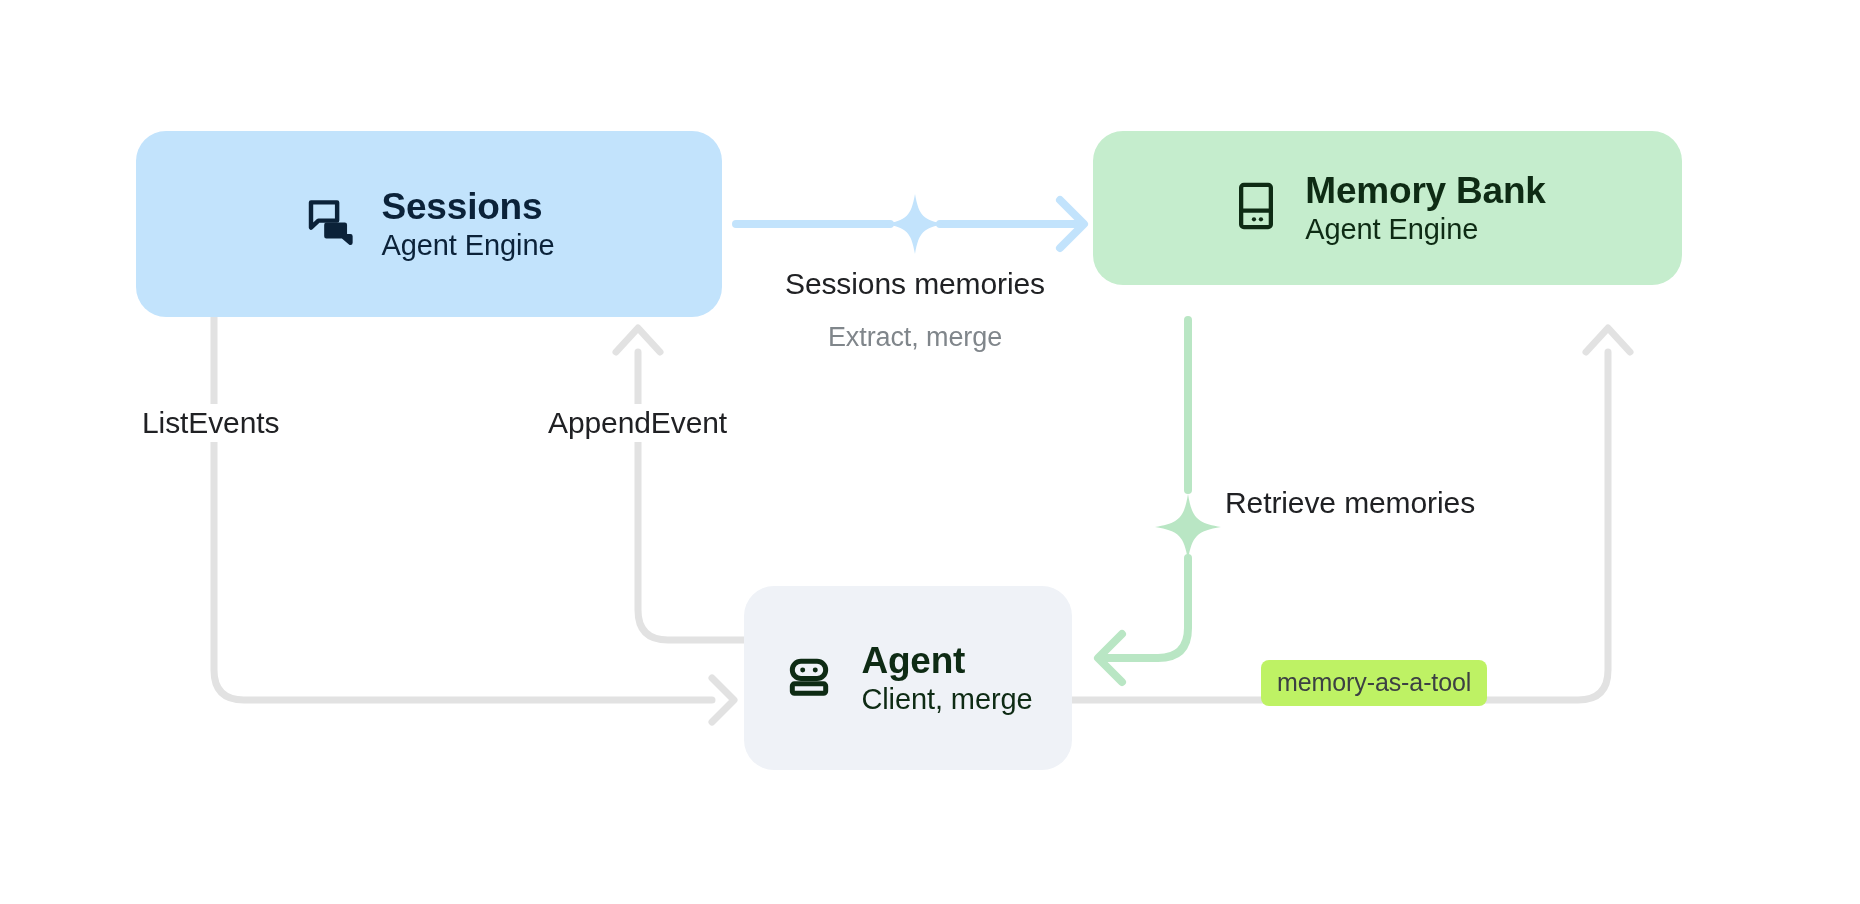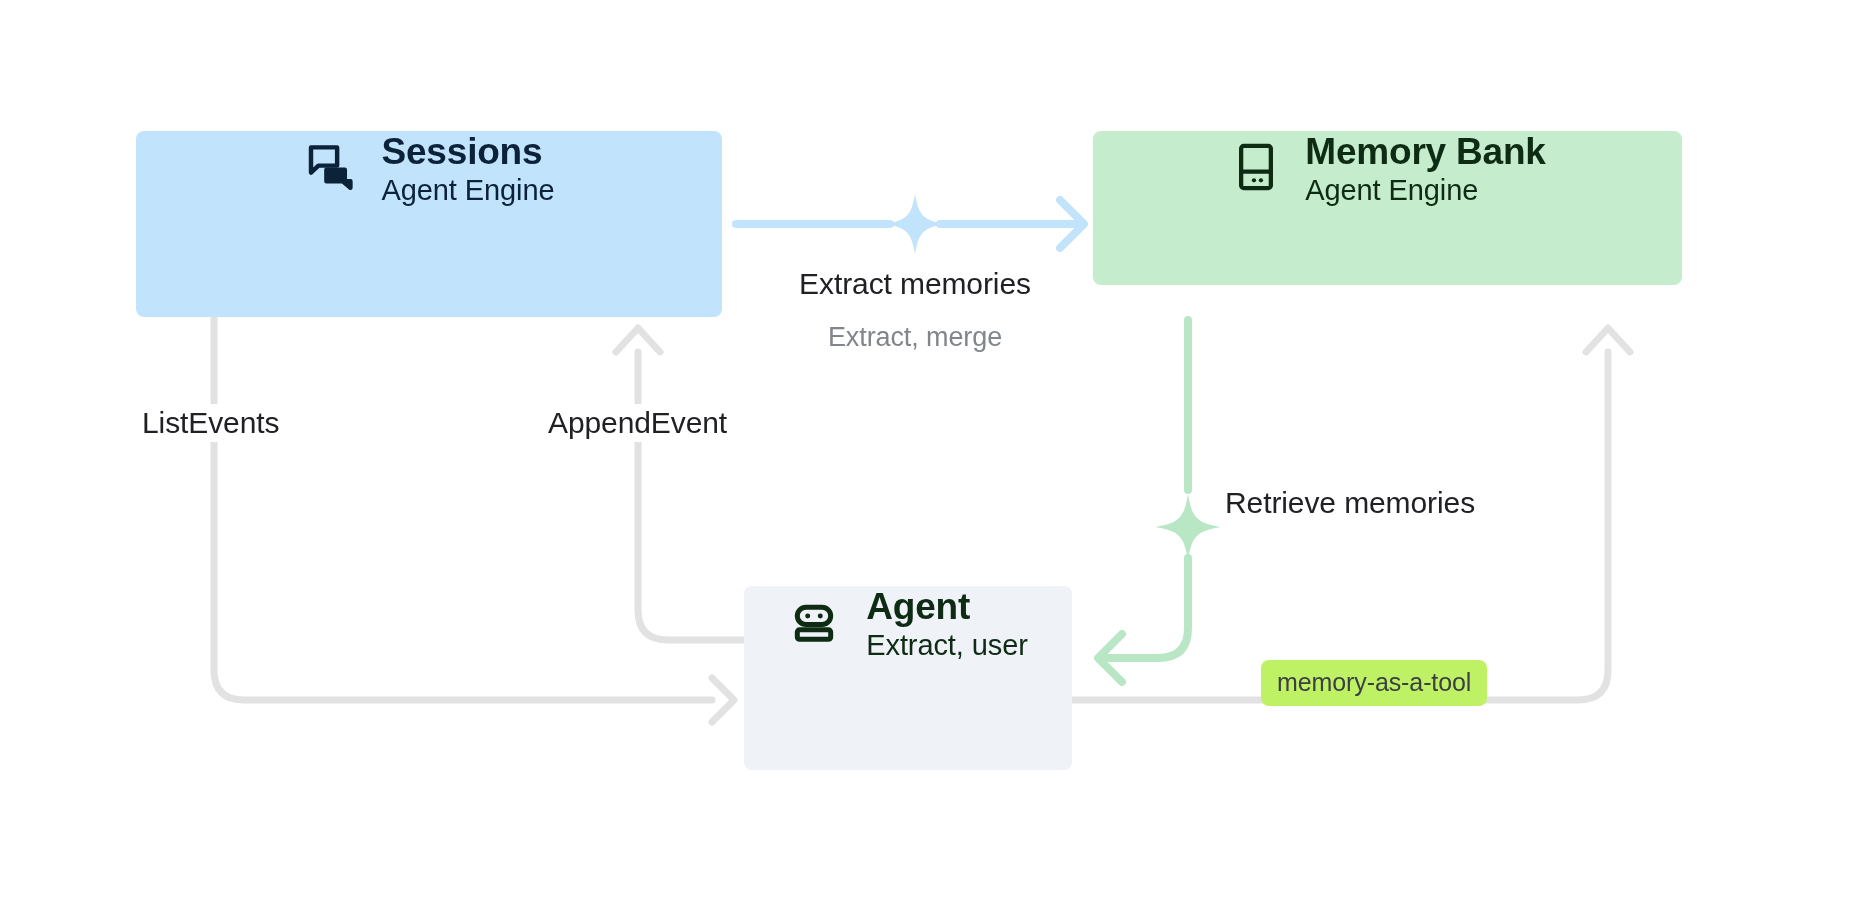--- a/index.html
+++ b/index.html
@@ -22,23 +22,23 @@
     position: absolute;
     left: 0;
     top: 0;
     width: 1860px;
     height: 904px;
   }
 
   
   .node {
     position: absolute;
-    border-radius: 8px;
+    border-radius: 30px;
     display: flex;
-    align-items: flex-start;
+    align-items: center;
     justify-content: center;
     box-sizing: border-box;
   }
   .node-inner {
     display: flex;
     align-items: center;
     gap: 22px;
   }
   .node-icon {
     display: block;
@@ -228,26 +228,26 @@
       <span class="node-icon">
         <svg width="52" height="52" viewBox="0 0 24 24" fill="none">
           <rect x="4.3" y="5.2" width="15.4" height="8.0" rx="4.0" fill="none" stroke="#0E2B14" stroke-width="2.3"></rect>
           <circle cx="9.1" cy="9.2" r="1.15" fill="#0E2B14"></circle>
           <circle cx="14.9" cy="9.2" r="1.15" fill="#0E2B14"></circle>
           <rect x="4.3" y="15.6" width="15.4" height="4.4" rx="1.0" fill="none" stroke="#0E2B14" stroke-width="2.3"></rect>
         </svg>
       </span>
       <span class="node-text">
         <span class="node-title">Agent</span>
-        <span class="node-sub">Extract, user</span>
+        <span class="node-sub">Client, merge</span>
       </span>
     </div>
   </div>
 
-  <div class="elabel strong" id="lbl-generate">Extract memories</div>
+  <div class="elabel strong" id="lbl-generate">Sessions memories</div>
   <div class="elabel sub" id="lbl-generate-sub">Extract, merge</div>
 
   <div class="elabel strong" id="lbl-appendevent">AppendEvent</div>
 
   <div class="elabel strong" id="lbl-listevents">ListEvents</div>
 
 
   <div class="elabel strong" id="lbl-retrieve">Retrieve memories</div>
 
   <div id="chip-tool">memory-as-a-tool</div>

